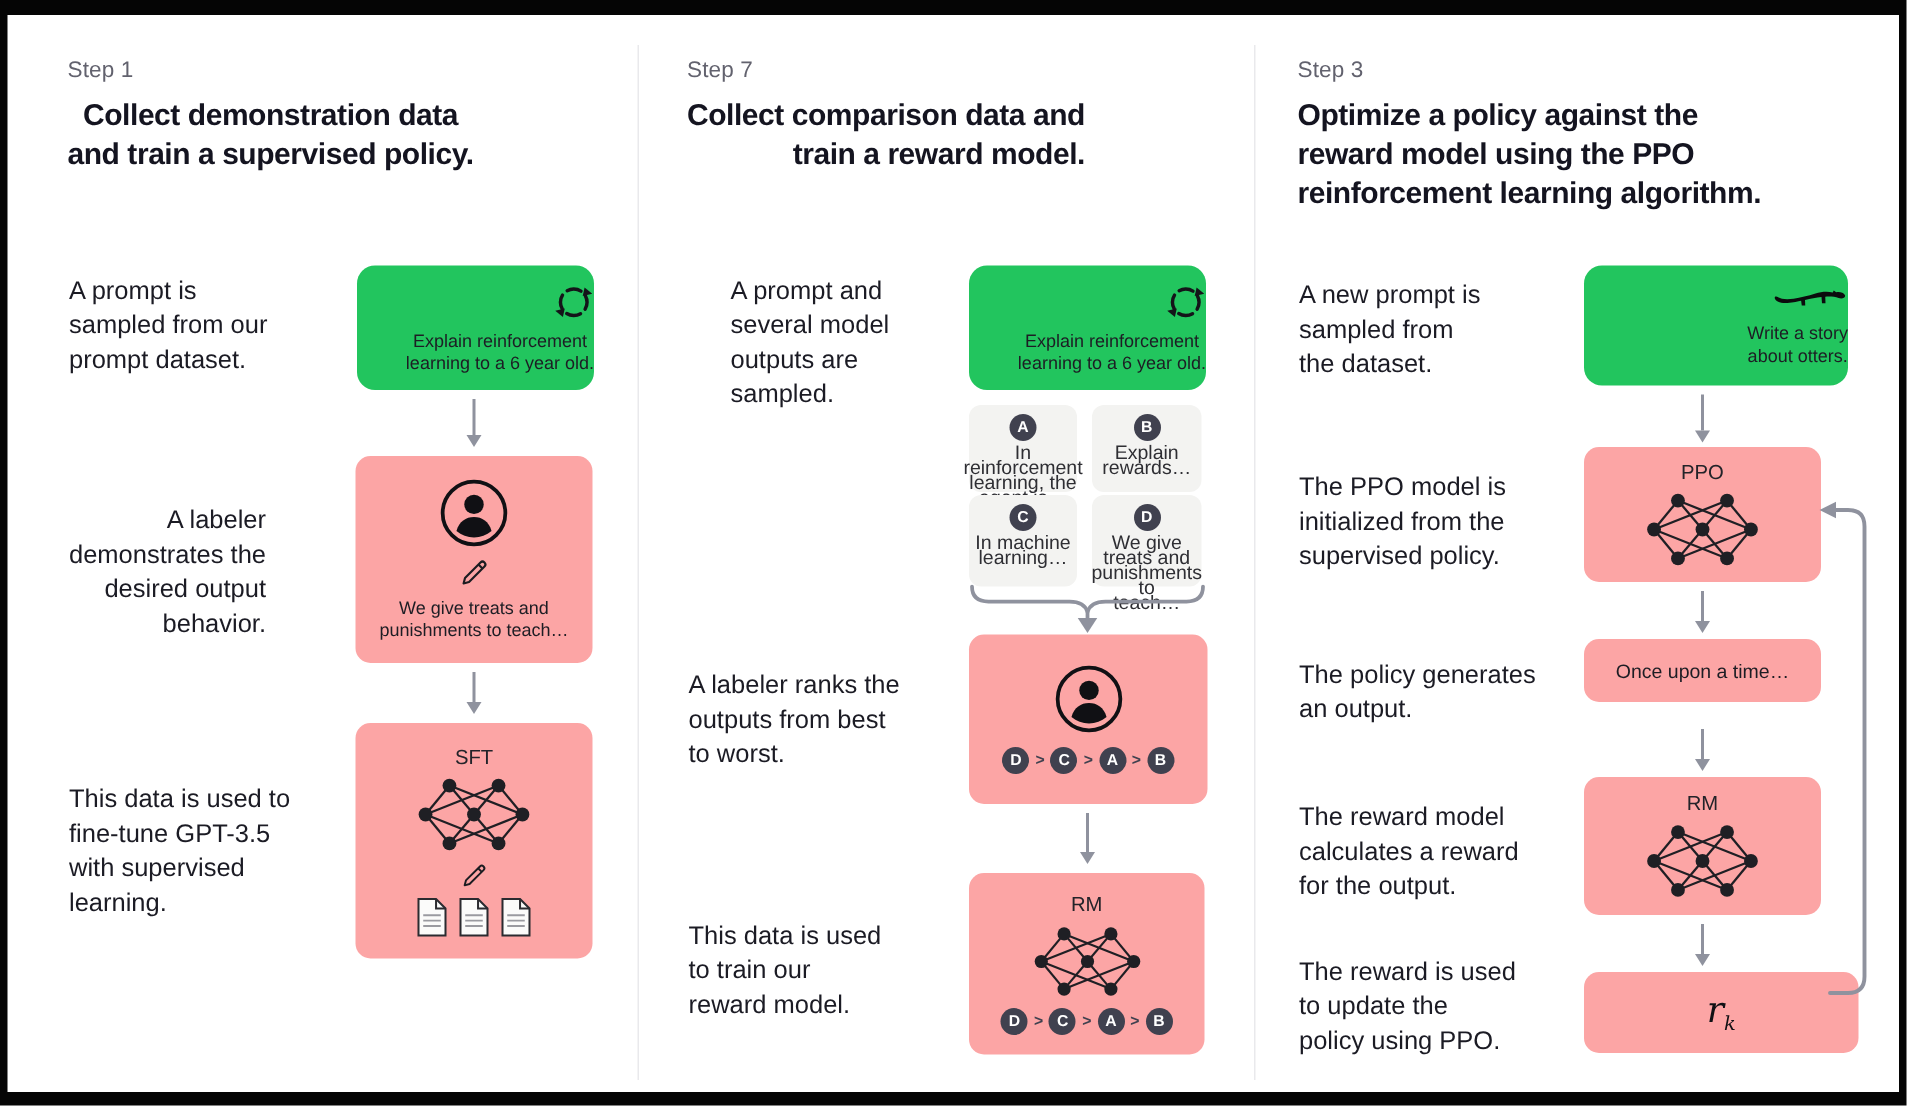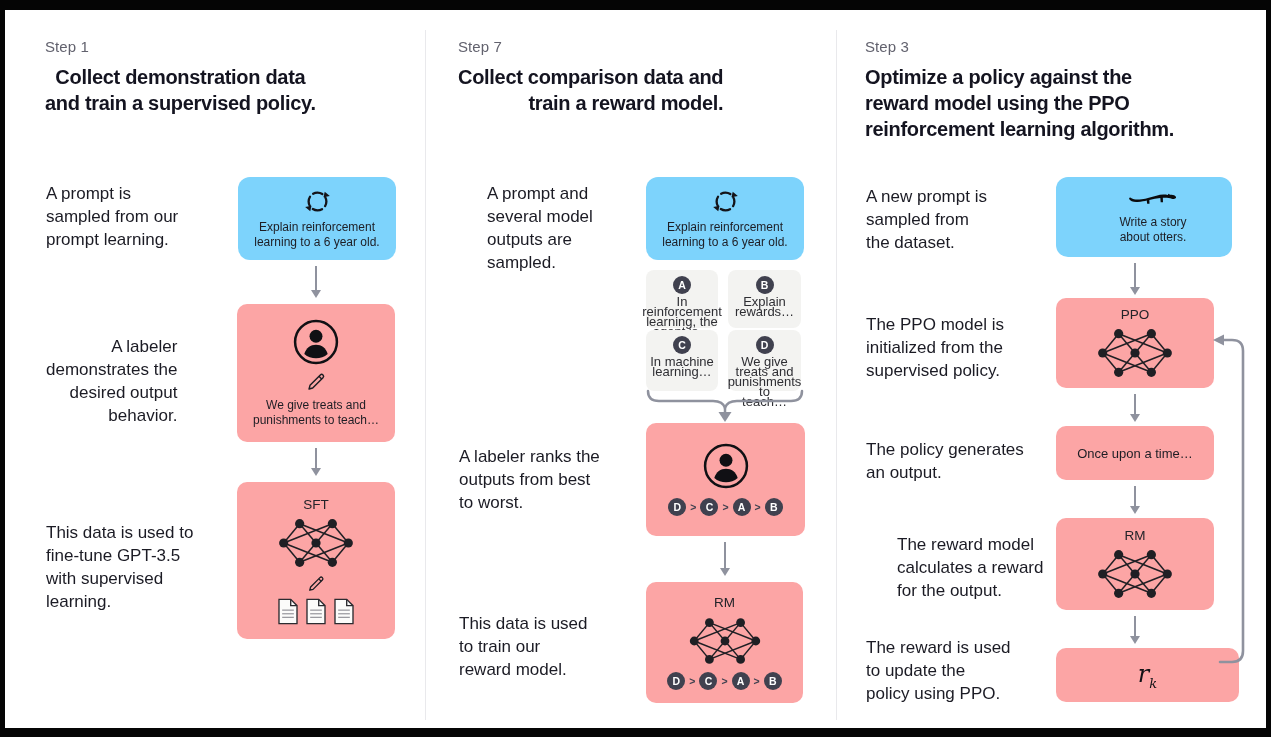--- a/index.html
+++ b/index.html
@@ -7,21 +7,21 @@
        font-family:"Liberation Sans","DejaVu Sans",sans-serif;color:#202123;overflow:hidden;}
   .abs{position:absolute;}
   .page{position:absolute;left:5px;top:10px;width:1261px;height:718px;background:#ffffff;}
   .divider{position:absolute;top:30px;height:690px;width:1px;background:#e9e9ec;}
   .step-label{position:absolute;font-size:15px;color:#62626e;letter-spacing:.1px;}
   .step-title{position:absolute;font-size:20px;font-weight:bold;line-height:26px;color:#141420;
               letter-spacing:-.3px;white-space:pre-line;}
   .side-text{position:absolute;font-size:17px;line-height:23px;color:#1b1b24;white-space:pre-line;}
   .card{position:absolute;background:#fca5a5;border-radius:10px;display:flex;flex-direction:column;
         align-items:center;justify-content:center;}
-  .green{background:#7dd3fc;border-radius:12px;}
+  .green{background:#22c55e;border-radius:12px;align-items:flex-end;}
   .card-text{font-size:12px;line-height:15px;text-align:center;color:#1d1d24;white-space:pre-line;}
   .model-label{font-size:13.5px;color:#232329;}
   .mini-box{position:absolute;background:#f3f3f1;border-radius:8px;display:flex;flex-direction:column;
             align-items:center;justify-content:flex-start;padding-top:6px;gap:3px;}
   .mini-text{font-size:13px;line-height:10px;text-align:center;color:#2e2e33;white-space:pre-line;}
   .badge{width:18px;height:18px;border-radius:50%;background:#40414f;color:#ffffff;font-size:10.5px;
          font-weight:bold;display:flex;align-items:center;justify-content:center;flex:none;}
   .rank-row{display:flex;align-items:center;gap:4px;}
   .gt{color:#40414f;font-size:10.5px;font-weight:bold;}
   .v-arrow{position:absolute;width:2px;background:#8f929e;}
@@ -38,21 +38,21 @@
 <div class="page"></div>
 <div class="divider" style="left:425px;"></div>
 <div class="divider" style="left:836px;"></div>
 
 <div class="step-label" style="left:45px;top:38px;">Step 1</div>
 <div class="step-title" style="left:45px;top:64px;text-align:center;">Collect demonstration data
 and train a supervised policy.</div>
 
 <div class="side-text" style="left:46px;top:182px;">A prompt is
 sampled from our
-prompt learning.</div>
+prompt dataset.</div>
 <div class="card green" style="left:238px;top:177px;width:158px;height:83px;gap:5px;">
   <svg width="27" height="27" viewBox="0 0 28 28">
     <circle cx="14" cy="14" r="9.2" fill="none" stroke="#141419" stroke-width="2.4" stroke-dasharray="10 4.45" stroke-dashoffset="5" stroke-linecap="round"></circle>
     <polygon points="21.5,3.8 26.8,8.2 20.2,9.6" fill="#141419"></polygon>
     <polygon points="6.5,24.2 1.2,19.8 7.8,18.4" fill="#141419"></polygon>
   </svg>
   <div class="card-text">Explain reinforcement
 learning to a 6 year old.</div>
 </div>
 
@@ -310,27 +310,27 @@
       <circle cx="28" cy="54" r="5.5"></circle>
         <circle cx="67" cy="54" r="5.5"></circle>
     </g>
   </svg>
 </div>
 
 <div class="v-arrow" style="left:1134px;top:394px;height:20px;"></div>
 
 <div class="side-text" style="left:866px;top:438px;">The policy generates
 an output.</div>
-<div class="card" style="left:1056px;top:426px;width:158px;height:54px;">
+<div class="card" style="left:1056px;top:426px;width:158px;height:42px;">
   <div class="card-text" style="font-size:13px;">Once upon a time…</div>
 </div>
 
 <div class="v-arrow" style="left:1134px;top:486px;height:20px;"></div>
 
-<div class="side-text" style="left:866px;top:533px;margin-left:31px;">The reward model
+<div class="side-text" style="left:866px;top:533px;">The reward model
 calculates a reward
 for the output.</div>
 <div class="card" style="left:1056px;top:518px;width:158px;height:92px;gap:5px;">
   <div class="model-label">RM</div>
   <svg width="80" height="52" viewBox="0 0 95 62">
     <g stroke="#1f1f24" stroke-width="1.8">
       <line x1="28" y1="8" x2="9" y2="31"></line>
         <line x1="28" y1="8" x2="47.5" y2="31"></line>
         <line x1="28" y1="8" x2="86" y2="31"></line>
       <line x1="67" y1="8" x2="9" y2="31"></line>

